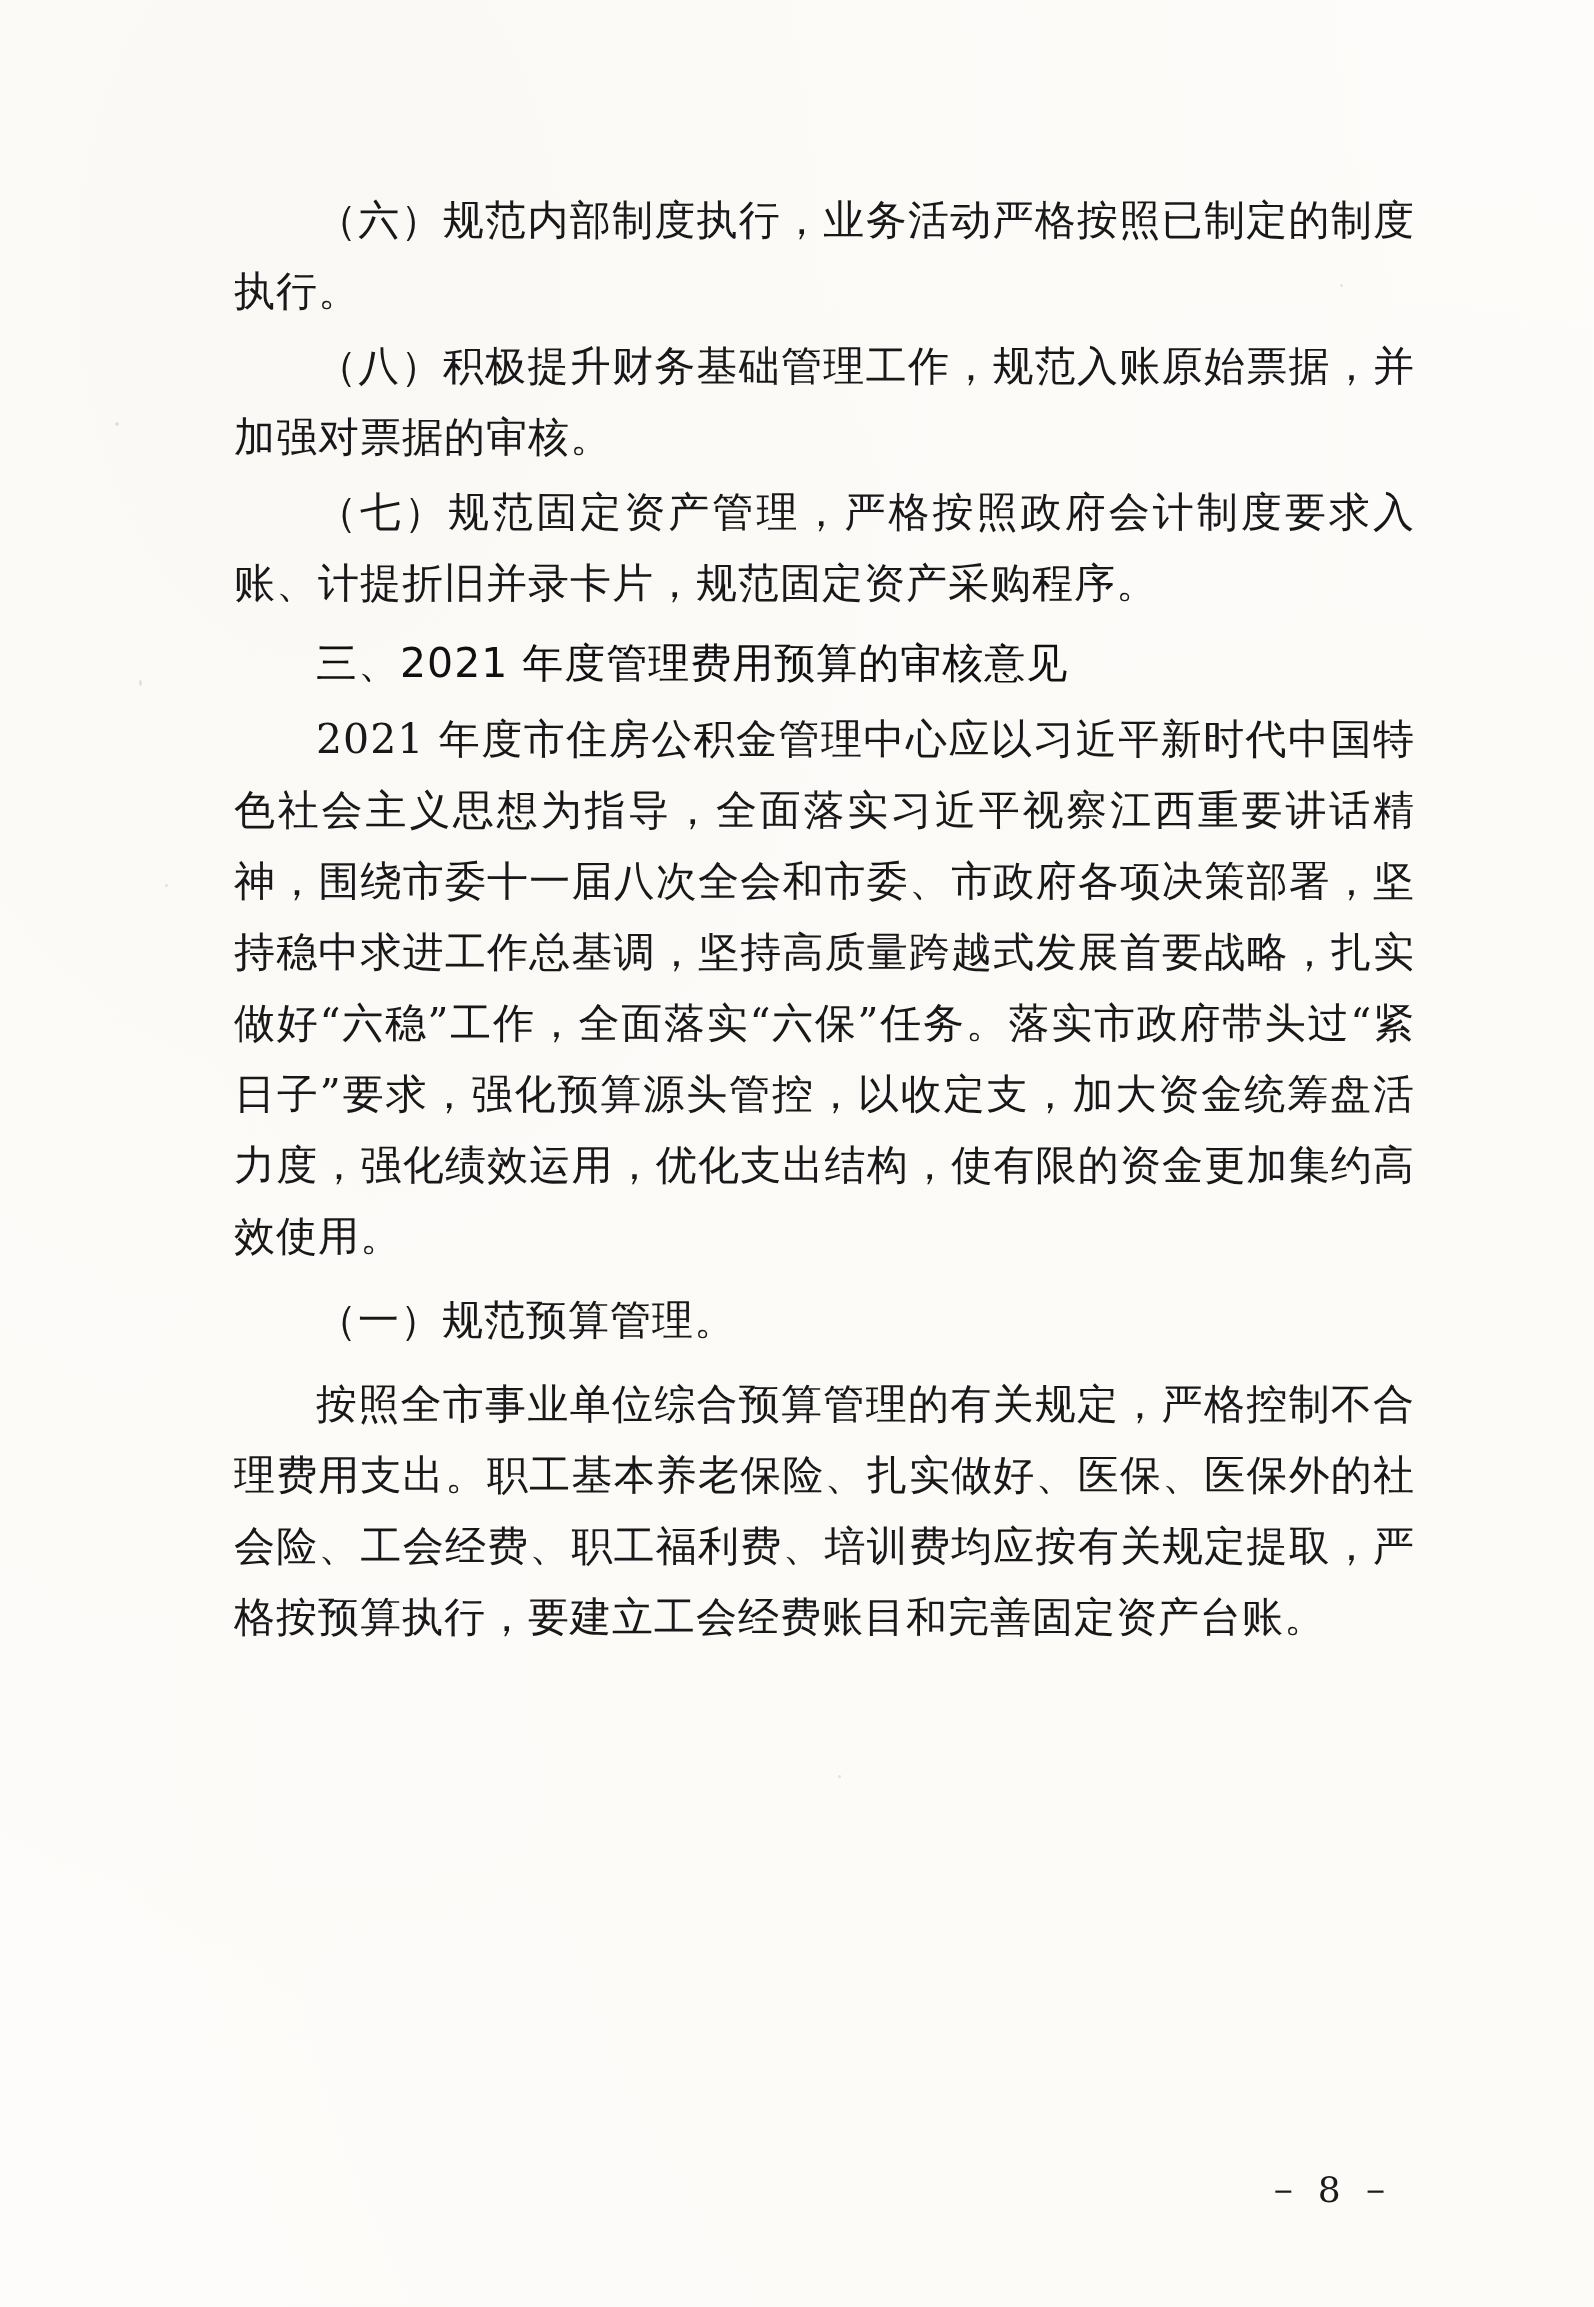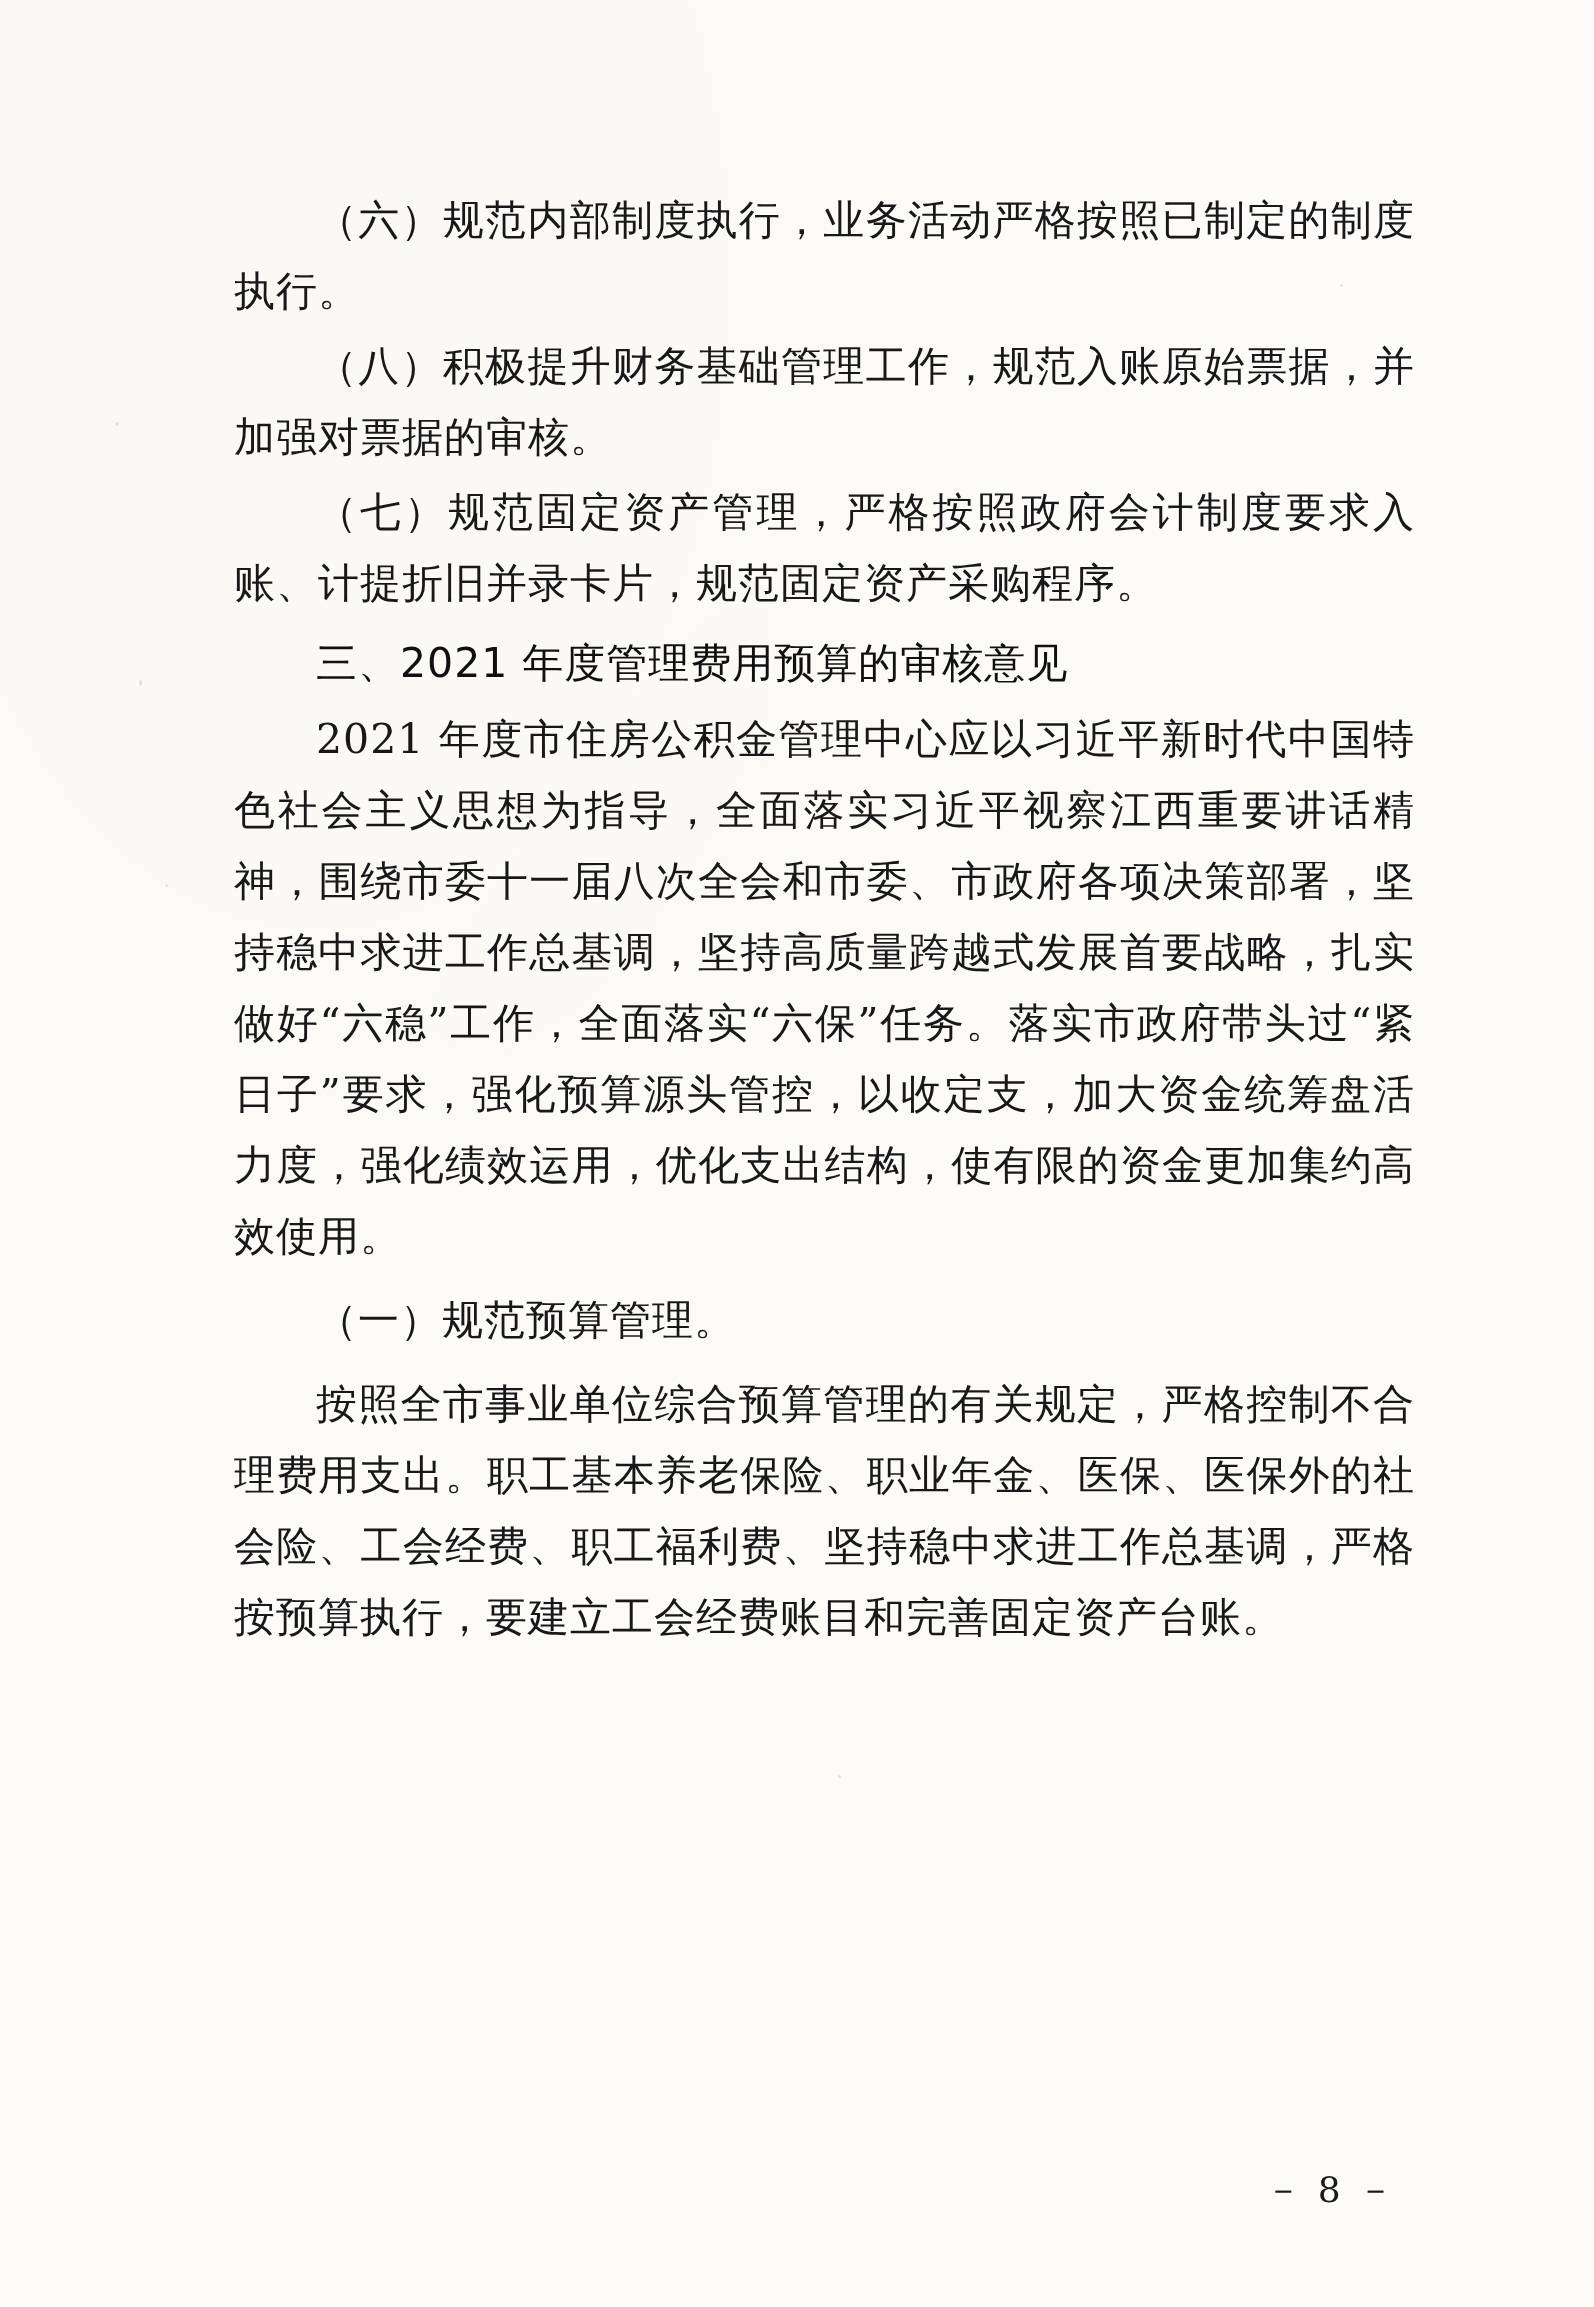--- a/index.html
+++ b/index.html
@@ -98,21 +98,21 @@
     <p class="heading">三、2021 年度管理费用预算的审核意见</p>
 
     <p class="para indent">2021 年度市住房公积金管理中心应以习近平新时代中国特色社会主义思想为指导，全面落实习近平视察江西重要讲话精神，围绕市委十一届八次全会和市委、市政府各项决策部署，坚持稳中求进工作总基调，坚持高质量跨越式发展首要战略，扎实做好“六稳”工作，全面落实“六保”任务。落实市政府带头过“紧日子”要求，强化预算源头管控，以收定支，加大资金统筹盘活力度，强化绩效运用，优化支出结构，使有限的资金更加集约高效使用。</p>
 
     <div class="gap-sm"></div>
 
     <p class="para indent">（一）规范预算管理。</p>
 
     <div class="gap-sm"></div>
 
-    <p class="para indent">按照全市事业单位综合预算管理的有关规定，严格控制不合理费用支出。职工基本养老保险、职业年金、医保、医保外的社会险、工会经费、职工福利费、坚持稳中求进工作总基调，严格按预算执行，要建立工会经费账目和完善固定资产台账。</p>
+    <p class="para indent">按照全市事业单位综合预算管理的有关规定，严格控制不合理费用支出。职工基本养老保险、扎实做好、医保、医保外的社会险、工会经费、职工福利费、培训费均应按有关规定提取，严格按预算执行，要建立工会经费账目和完善固定资产台账。</p>
 
     <div class="gap-sm"></div>
 
 
     <div class="gap-sm"></div>
 
 
   </div>
 
   <div class="page-number">－ 8 －</div>

